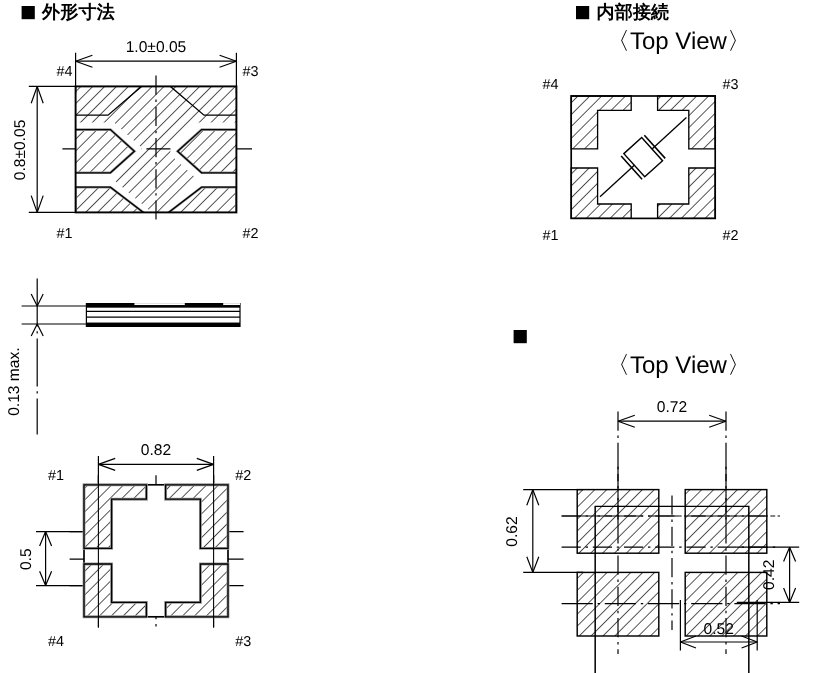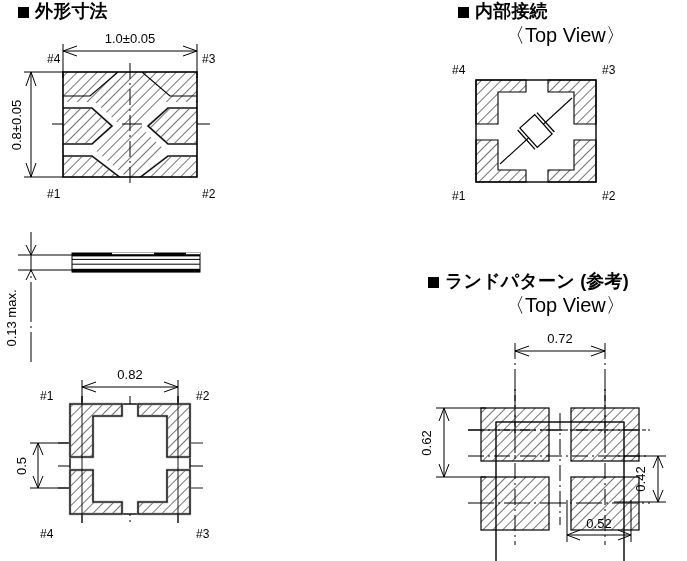--- a/index.html
+++ b/index.html
@@ -13,21 +13,21 @@
     position: relative;
     font-family: "Liberation Sans", sans-serif;
     color: #000000;
     overflow: hidden;
   }
   .panel {
     position: absolute;
   }
   .sec-head {
     position: absolute;
-    font-size: 18px;
+    font-size: 15px;
     font-weight: bold;
     letter-spacing: 0.2px;
     white-space: nowrap;
     line-height: 18px;
   }
   .sec-bullet {
     display: inline-block;
     width: 11px;
     height: 11px;
     background: #000;
@@ -48,27 +48,27 @@
   .dimtxt { font-size: 13px; }
   .pintxt { font-size: 12px; }
 </style>
 </head>
 <body>
 
 <div class="sec-head" style="left:18px; top:2px;">
   <span class="sec-bullet"></span><span>外形寸法</span>
 </div>
 
-<div class="sec-head" style="left:458px; top:2px;">
+<div class="sec-head" style="left:480px; top:2px;">
   <span class="sec-bullet"></span><span>内部接続</span>
 </div>
 <div class="subhead" style="left:505px; top:26px;">〈Top View〉</div>
 
 <div class="sec-head" style="left:428px; top:272px;">
-  <span class="sec-bullet"></span><span>ランドパターン (参考)</span>
+  <span class="sec-bullet"></span>
 </div>
 <div class="subhead" style="left:505px; top:296px;">〈Top View〉</div>
 
 <div class="panel" style="left:0px; top:30px;">
 <svg width="340" height="180" viewBox="0 0 340 180">
   <defs>
     <pattern id="hatch45" width="7" height="7" patternTransform="rotate(45)" patternUnits="userSpaceOnUse">
       <line x1="0" y1="0" x2="0" y2="7" stroke="#000" stroke-width="1.1"></line>
     </pattern>
     <pattern id="hatch45b" width="6" height="6" patternTransform="rotate(45)" patternUnits="userSpaceOnUse">

